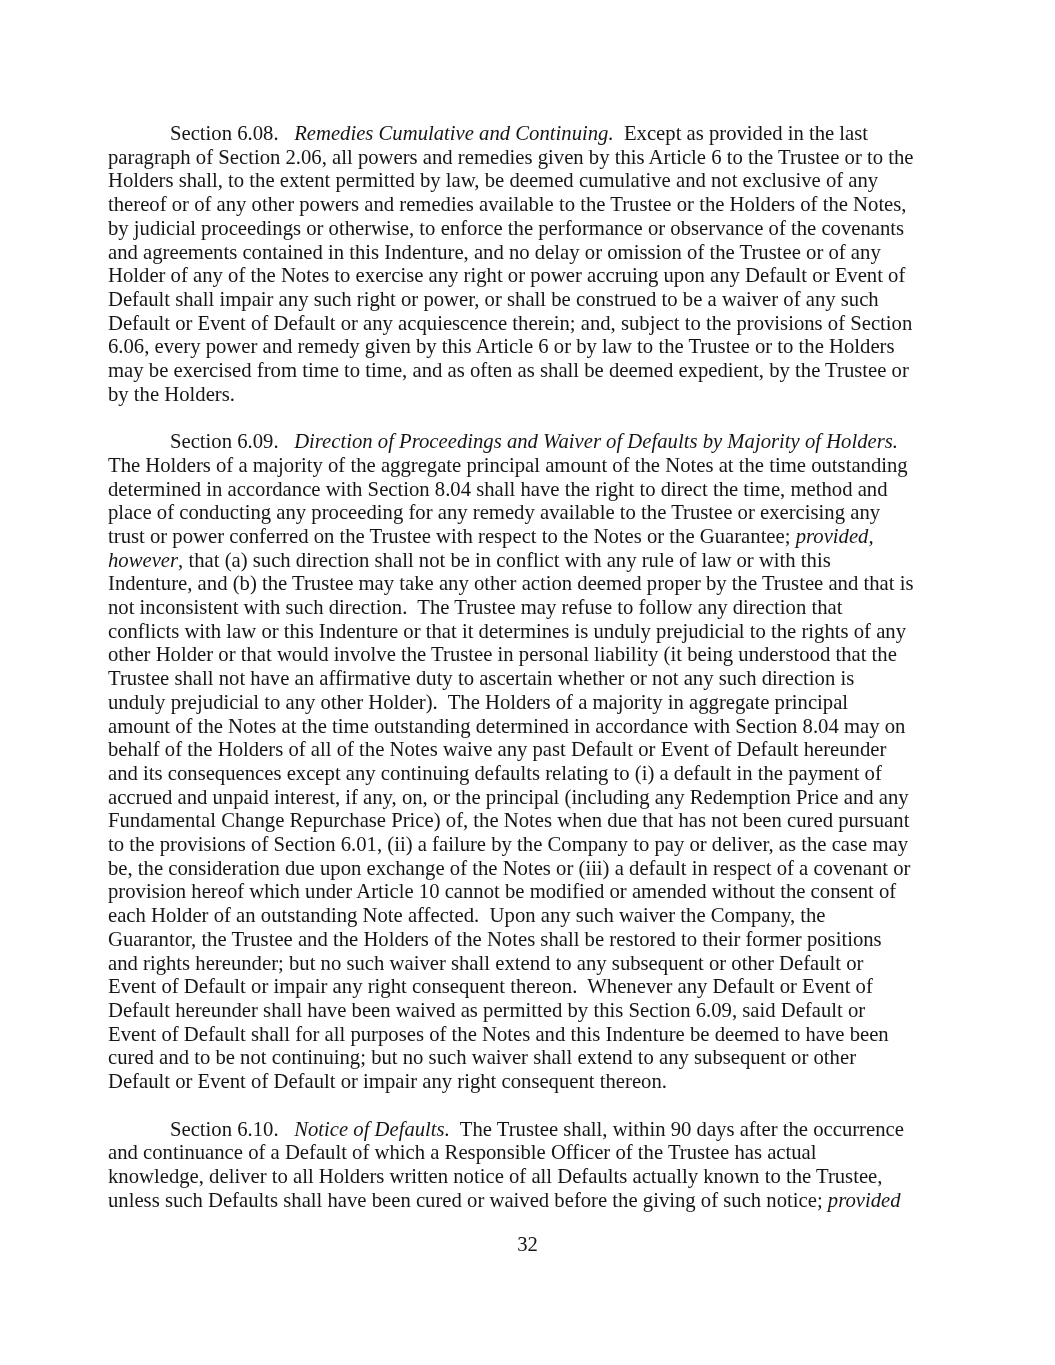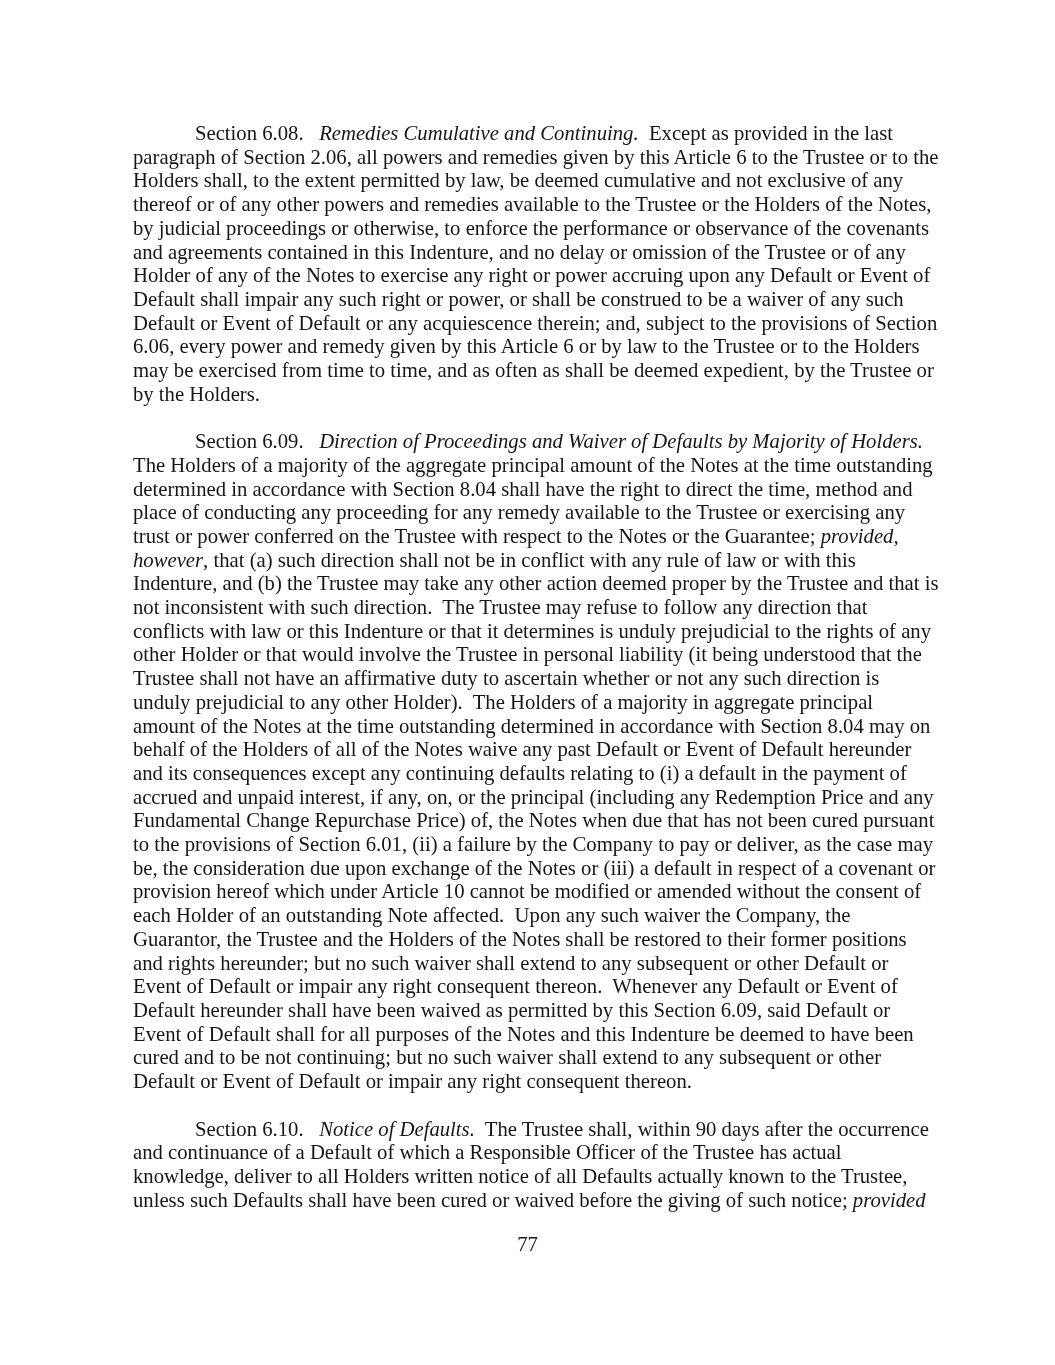--- a/index.html
+++ b/index.html
@@ -10,21 +10,21 @@
     width: 1055px;
     height: 1365px;
     background: #ffffff;
     position: relative;
     overflow: hidden;
     font-family: "Liberation Serif", "DejaVu Serif", serif;
     color: #161616;
   }
   .body-text {
     position: absolute;
-    left: 133px;
+    left: 108px;
     top: 122px;
     width: 806px;
     font-size: 20.7px;
     line-height: 23.7px;
     text-align: left;
   }
   .para {
     margin: 0 0 23.7px 0;
     text-indent: 62px;
     white-space: pre-wrap;
@@ -43,14 +43,14 @@
 </style>
 </head>
 <body>
 
 <div class="page">
   <main class="body-text">
       <p class="para"><span class="run">Section 6.08.   </span><span class="run italic">Remedies Cumulative and Continuing.</span><span class="run">  Except as provided in the last paragraph of Section 2.06, all powers and remedies given by this Article 6 to the Trustee or to the Holders shall, to the extent permitted by law, be deemed cumulative and not exclusive of any thereof or of any other powers and remedies available to the Trustee or the Holders of the Notes, by judicial proceedings or otherwise, to enforce the performance or observance of the covenants and agreements contained in this Indenture, and no delay or omission of the Trustee or of any Holder of any of the Notes to exercise any right or power accruing upon any Default or Event of Default shall impair any such right or power, or shall be construed to be a waiver of any such Default or Event of Default or any acquiescence therein; and, subject to the provisions of Section 6.06, every power and remedy given by this Article 6 or by law to the Trustee or to the Holders may be exercised from time to time, and as often as shall be deemed expedient, by the Trustee or by the Holders.</span></p>
       <p class="para"><span class="run">Section 6.09.   </span><span class="run italic">Direction of Proceedings and Waiver of Defaults by Majority of Holders.</span><span class="run">  The Holders of a majority of the aggregate principal amount of the Notes at the time outstanding determined in accordance with Section 8.04 shall have the right to direct the time, method and place of conducting any proceeding for any remedy available to the Trustee or exercising any trust or power conferred on the Trustee with respect to the Notes or the Guarantee; </span><span class="run italic">provided, however</span><span class="run">, that (a) such direction shall not be in conflict with any rule of law or with this Indenture, and (b) the Trustee may take any other action deemed proper by the Trustee and that is not inconsistent with such direction.  The Trustee may refuse to follow any direction that conflicts with law or this Indenture or that it determines is unduly prejudicial to the rights of any other Holder or that would involve the Trustee in personal liability (it being understood that the Trustee shall not have an affirmative duty to ascertain whether or not any such direction is unduly prejudicial to any other Holder).  The Holders of a majority in aggregate principal amount of the Notes at the time outstanding determined in accordance with Section 8.04 may on behalf of the Holders of all of the Notes waive any past Default or Event of Default hereunder and its consequences except any continuing defaults relating to (i) a default in the payment of accrued and unpaid interest, if any, on, or the principal (including any Redemption Price and any Fundamental Change Repurchase Price) of, the Notes when due that has not been cured pursuant to the provisions of Section 6.01, (ii) a failure by the Company to pay or deliver, as the case may be, the consideration due upon exchange of the Notes or (iii) a default in respect of a covenant or provision hereof which under Article 10 cannot be modified or amended without the consent of each Holder of an outstanding Note affected.  Upon any such waiver the Company, the Guarantor, the Trustee and the Holders of the Notes shall be restored to their former positions and rights hereunder; but no such waiver shall extend to any subsequent or other Default or Event of Default or impair any right consequent thereon.  Whenever any Default or Event of Default hereunder shall have been waived as permitted by this Section 6.09, said Default or Event of Default shall for all purposes of the Notes and this Indenture be deemed to have been cured and to be not continuing; but no such waiver shall extend to any subsequent or other Default or Event of Default or impair any right consequent thereon.</span></p>
       <p class="para"><span class="run">Section 6.10.   </span><span class="run italic">Notice of Defaults.</span><span class="run">  The Trustee shall, within 90 days after the occurrence and continuance of a Default of which a Responsible Officer of the Trustee has actual knowledge, deliver to all Holders written notice of all Defaults actually known to the Trustee, unless such Defaults shall have been cured or waived before the giving of such notice; </span><span class="run italic">provided</span></p>
     </main>
-  <footer class="page-number">77</footer>
+  <footer class="page-number">32</footer>
 </div>
 
 </body></html>

